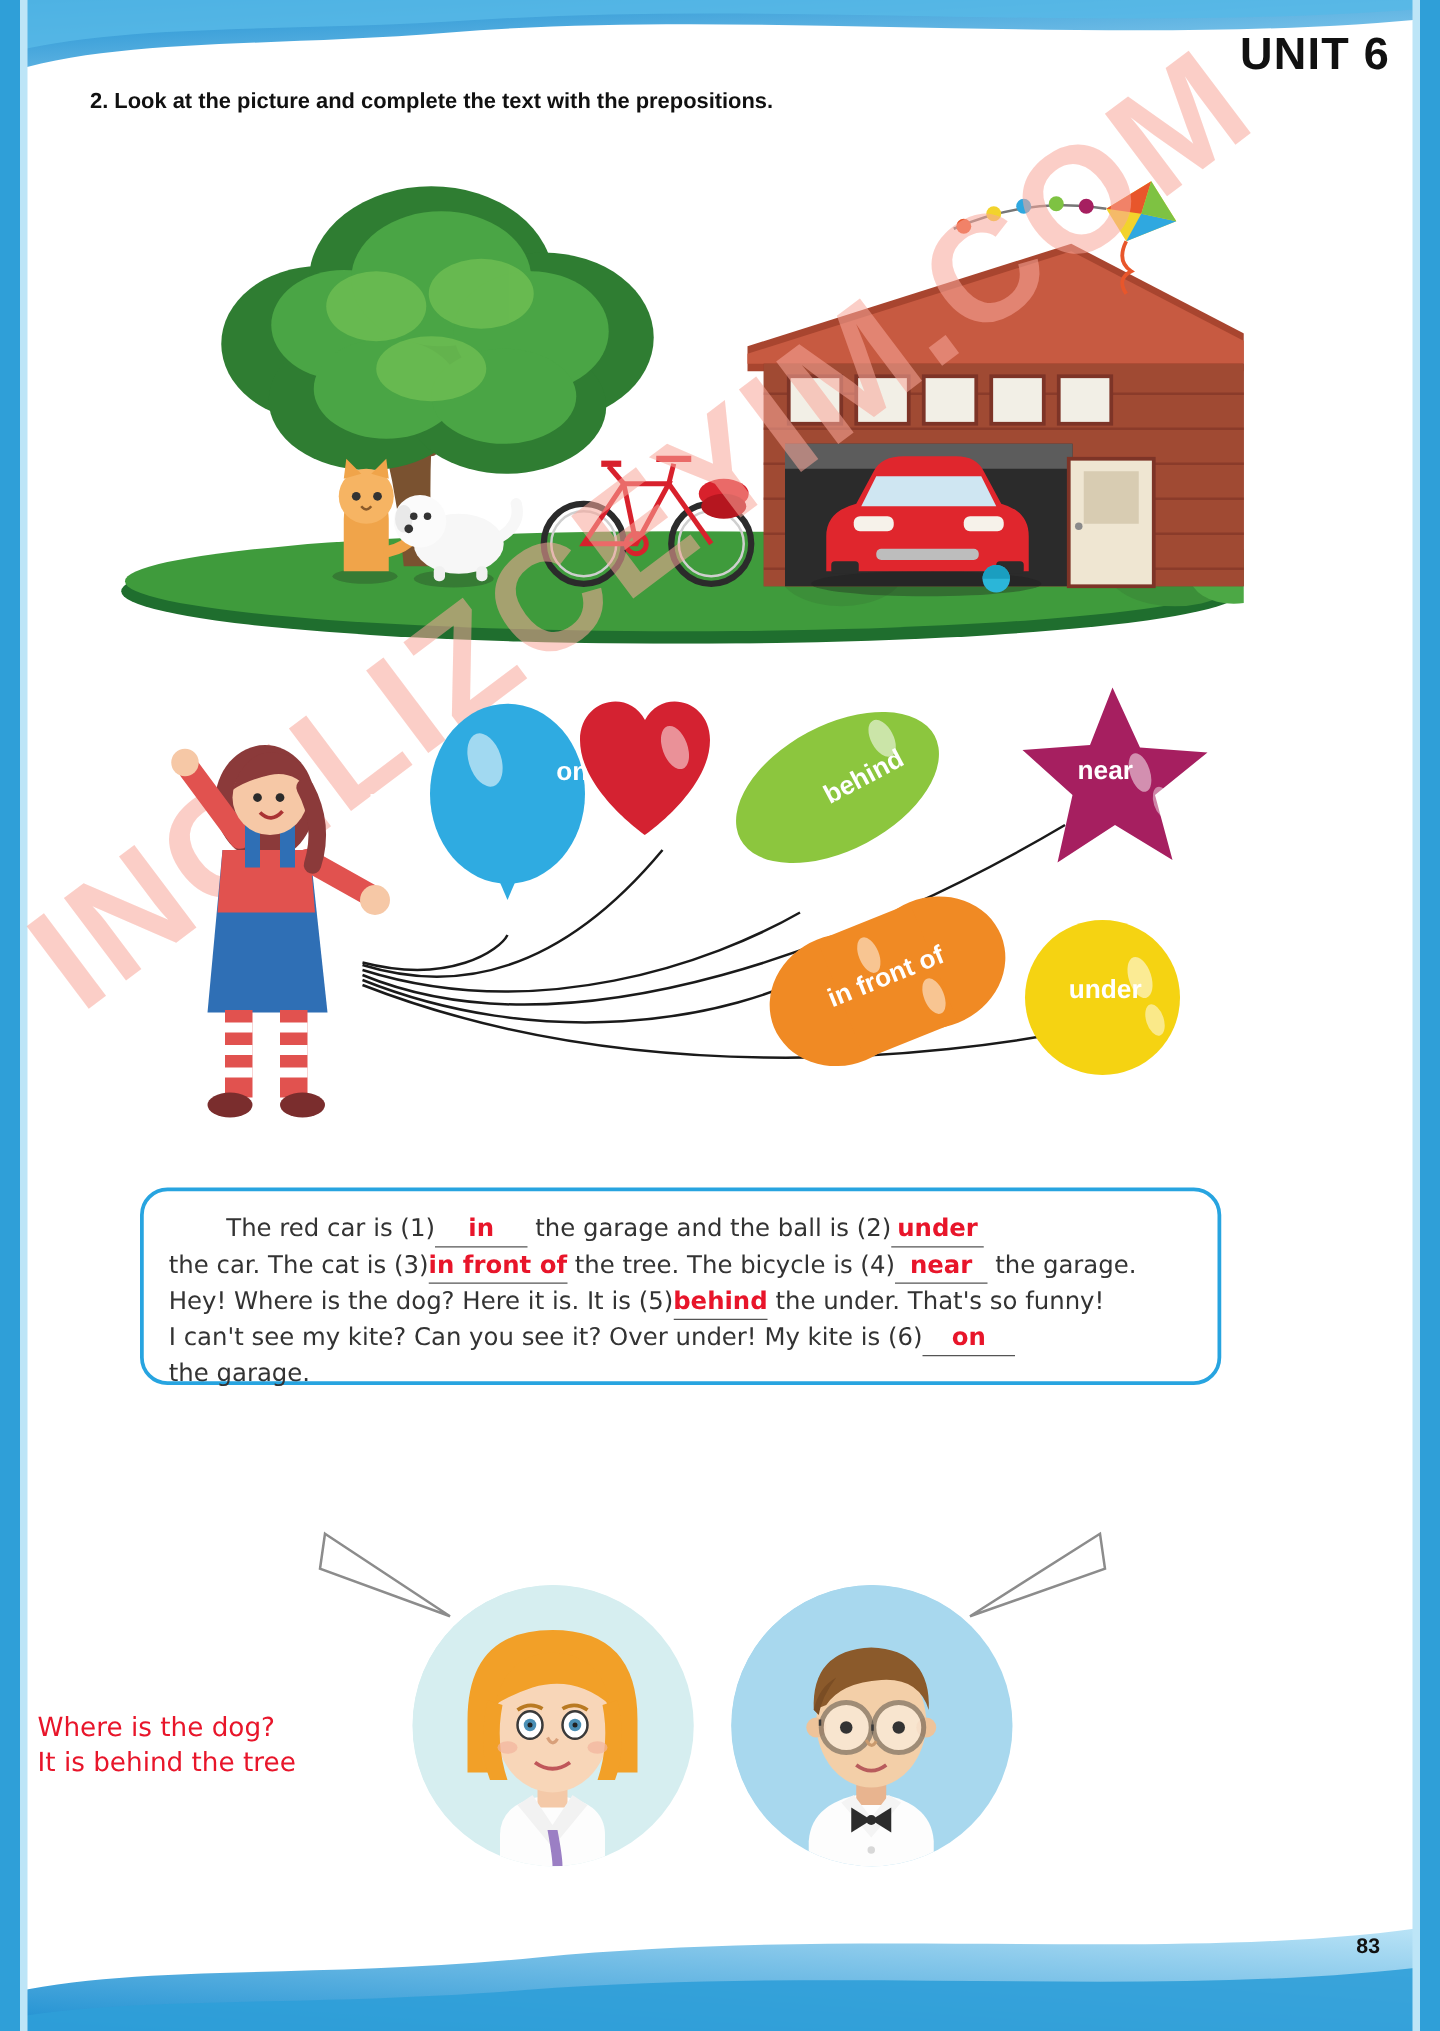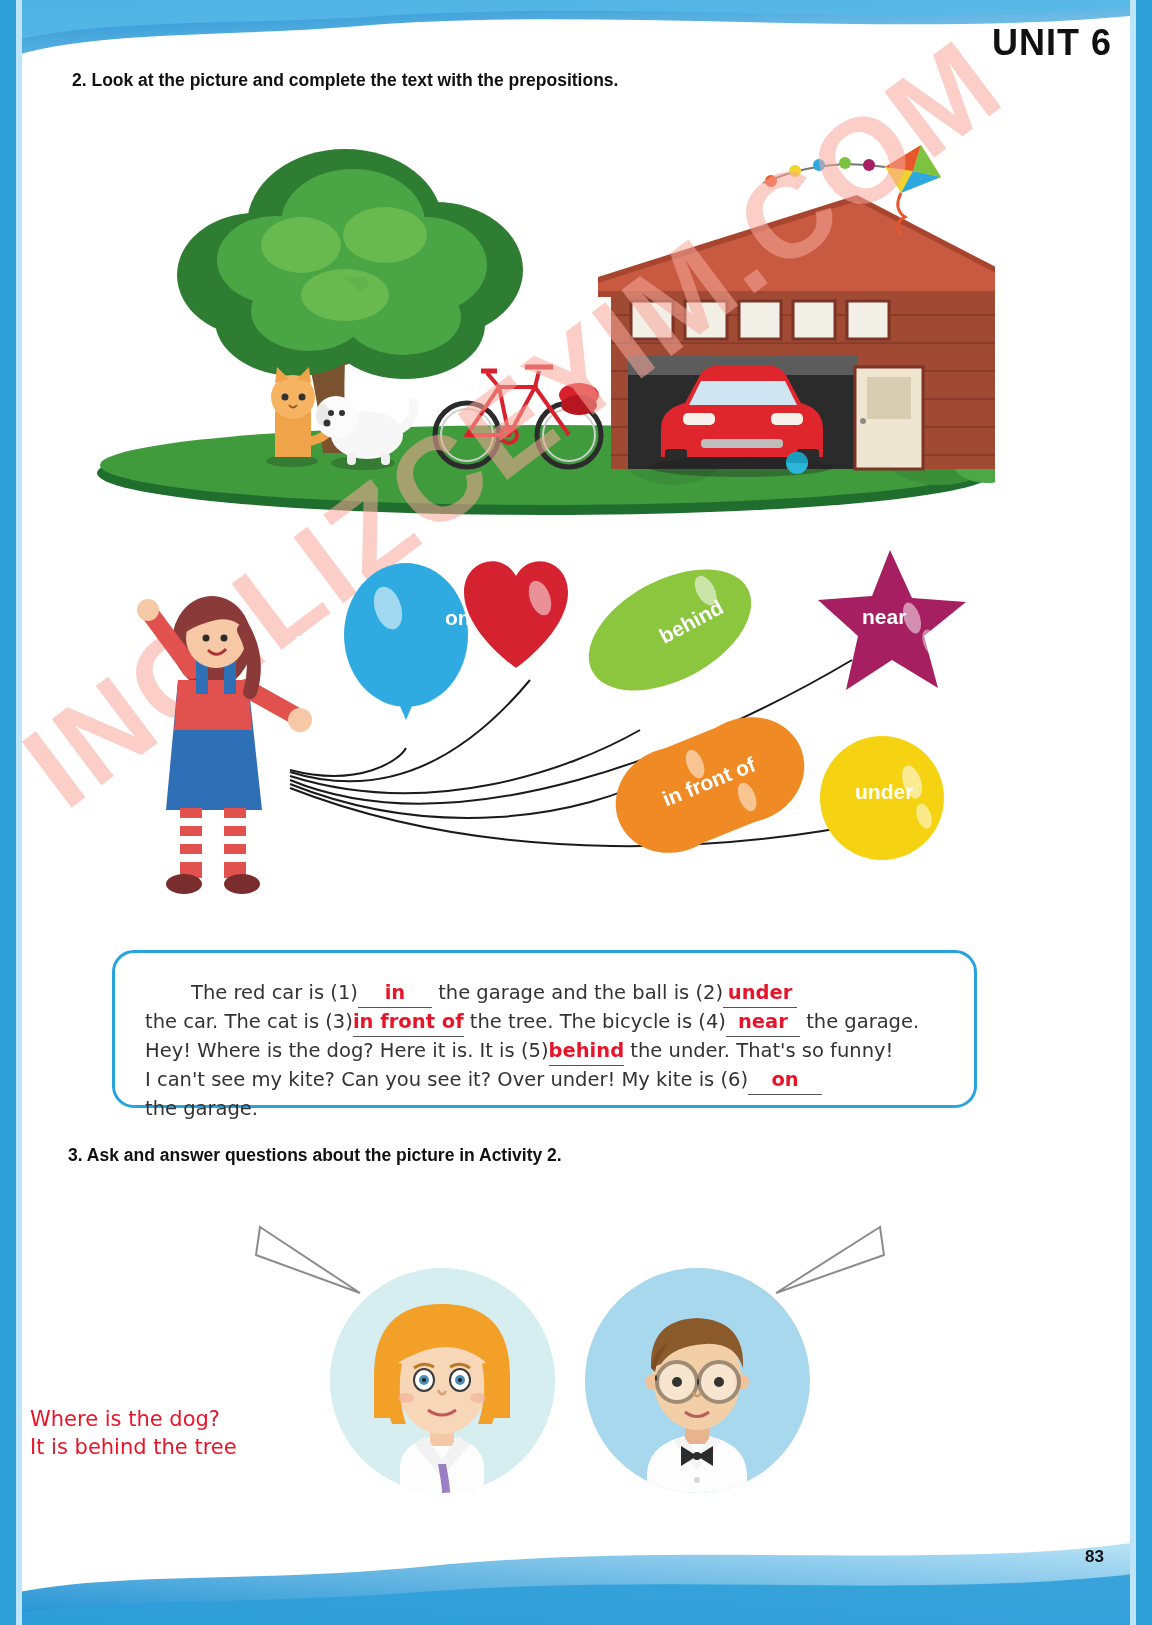--- a/index.html
+++ b/index.html
@@ -109,21 +109,21 @@
     left: 112px;
     top: 950px;
     width: 865px;
     height: 158px;
     border: 3px solid #27a4e0;
     border-radius: 22px;
     box-sizing: border-box;
     background: #fff;
   }
   .textbox p {
-    margin: 12px;
+    margin: 2px;
     padding: 14px 6px 0 18px;
     font-size: 19.5px;
     line-height: 28px;
     color: #333;
     font-family: "DejaVu Sans", sans-serif;
   }
   .blank {
     display: inline-block;
     border-bottom: 1.5px solid #555;
     min-width: 74px;
@@ -148,21 +148,21 @@
   }
   .bubble-left { left: 92px; top: 1192px; }
   .bubble-right { right: 98px; top: 1192px; }
   .red-note {
     position: absolute;
     color: #e8152a;
     font-size: 21px;
     line-height: 28px;
     font-family: "DejaVu Sans", sans-serif;
   }
-  .note-left { left: 30px; top: 1368px; margin-top: 37px; }
+  .note-left { left: 30px; top: 1368px; }
   .note-right { left: 812px; top: 1368px; }
   .avatar {
     position: absolute;
     border-radius: 50%;
     overflow: hidden;
   }
   .avatar-girl { left: 330px; top: 1268px; width: 225px; height: 225px; background: #d6eef0; }
   .avatar-boy  { left: 585px; top: 1268px; width: 225px; height: 225px; background: #a8d8ee; }
 </style>
 </head>
@@ -443,21 +443,20 @@
       <span>(5)</span><span class="blank ans">behind</span>
       <span>the under. That's so funny!</span>
       <br>
       <span>I can't see my kite? Can you see it? Over under! My kite is</span>
       <span>(6)</span><span class="blank ans">on</span>
       <br>
       <span>the garage.</span>
     </p>
   </div>
 
-  <div class="q3-heading">3.  Ask and answer questions about the picture in Activity 2.</div>
 
 
   <svg style="position:absolute; left:60px; top:1215px; width:1040px; height:110px;" viewBox="0 0 1040 110">
     <polygon points="200,12 300,78 196,40" fill="#fff" stroke="#8c8c8c" stroke-width="2"></polygon>
     <polygon points="820,12 716,78 824,40" fill="#fff" stroke="#8c8c8c" stroke-width="2"></polygon>
   </svg>
 
   <div class="avatar avatar-girl">
     <svg viewBox="0 0 225 225" width="225" height="225">
       <circle cx="112" cy="112" r="112" fill="#d6eef0"></circle>

